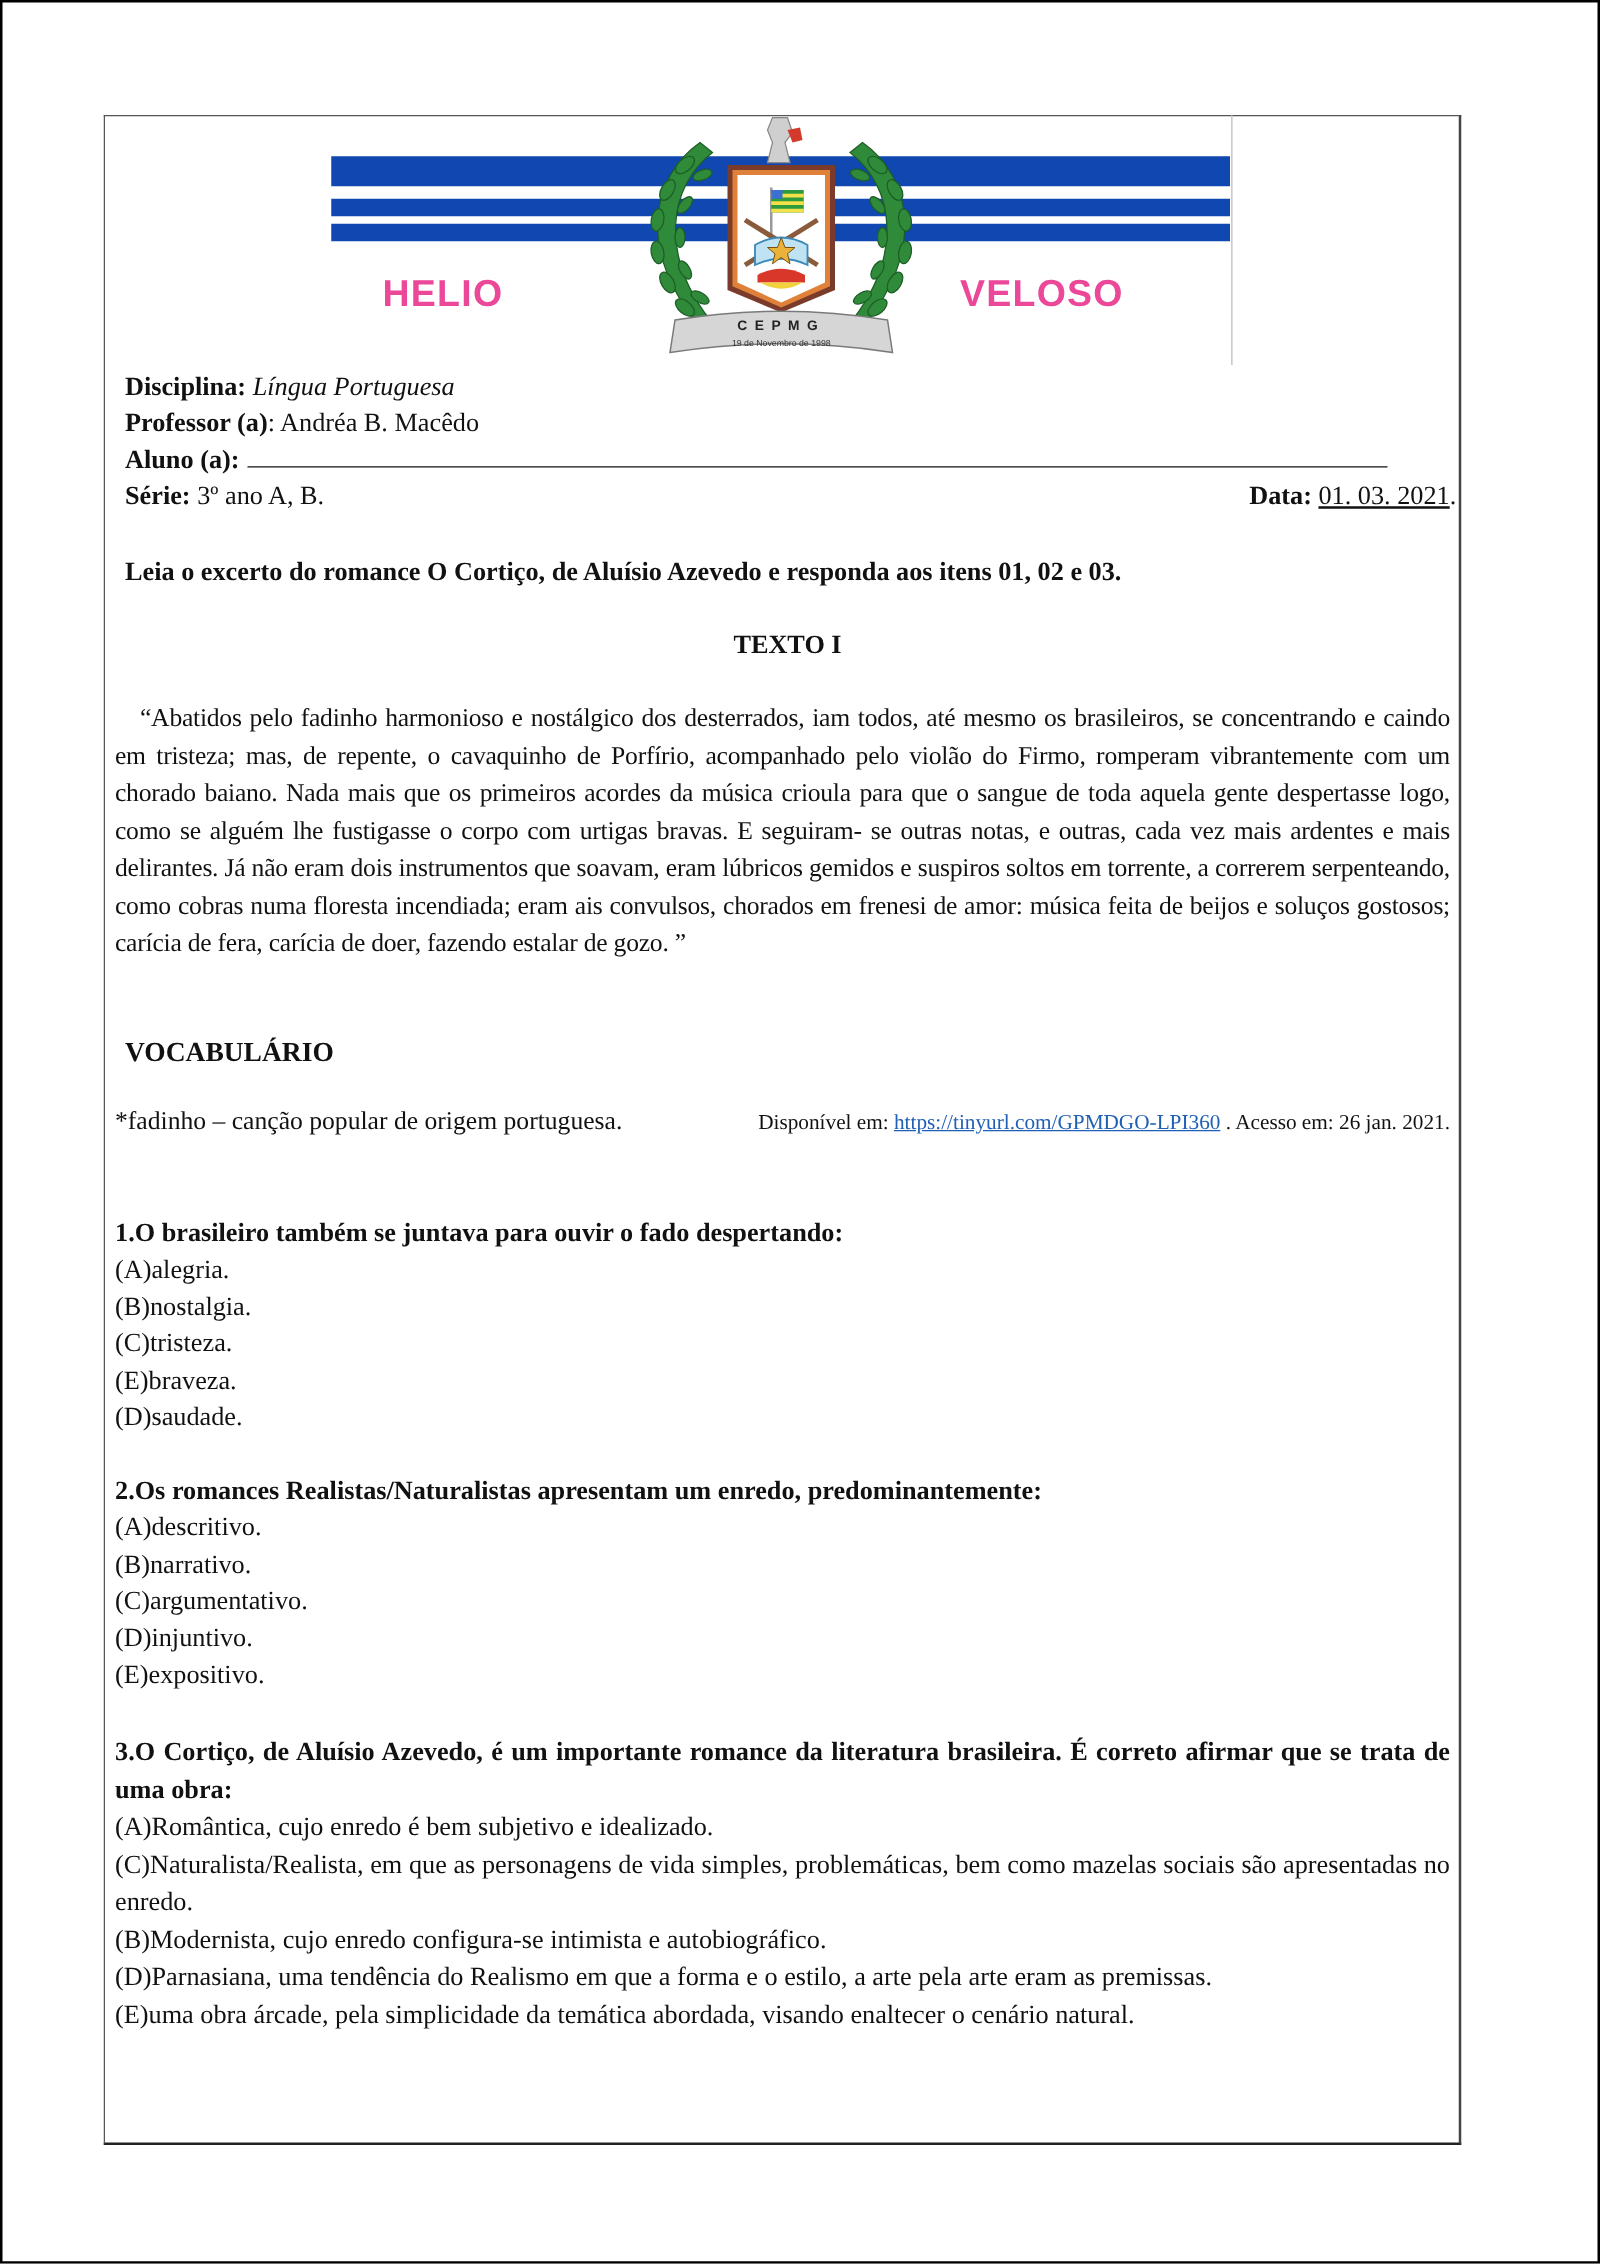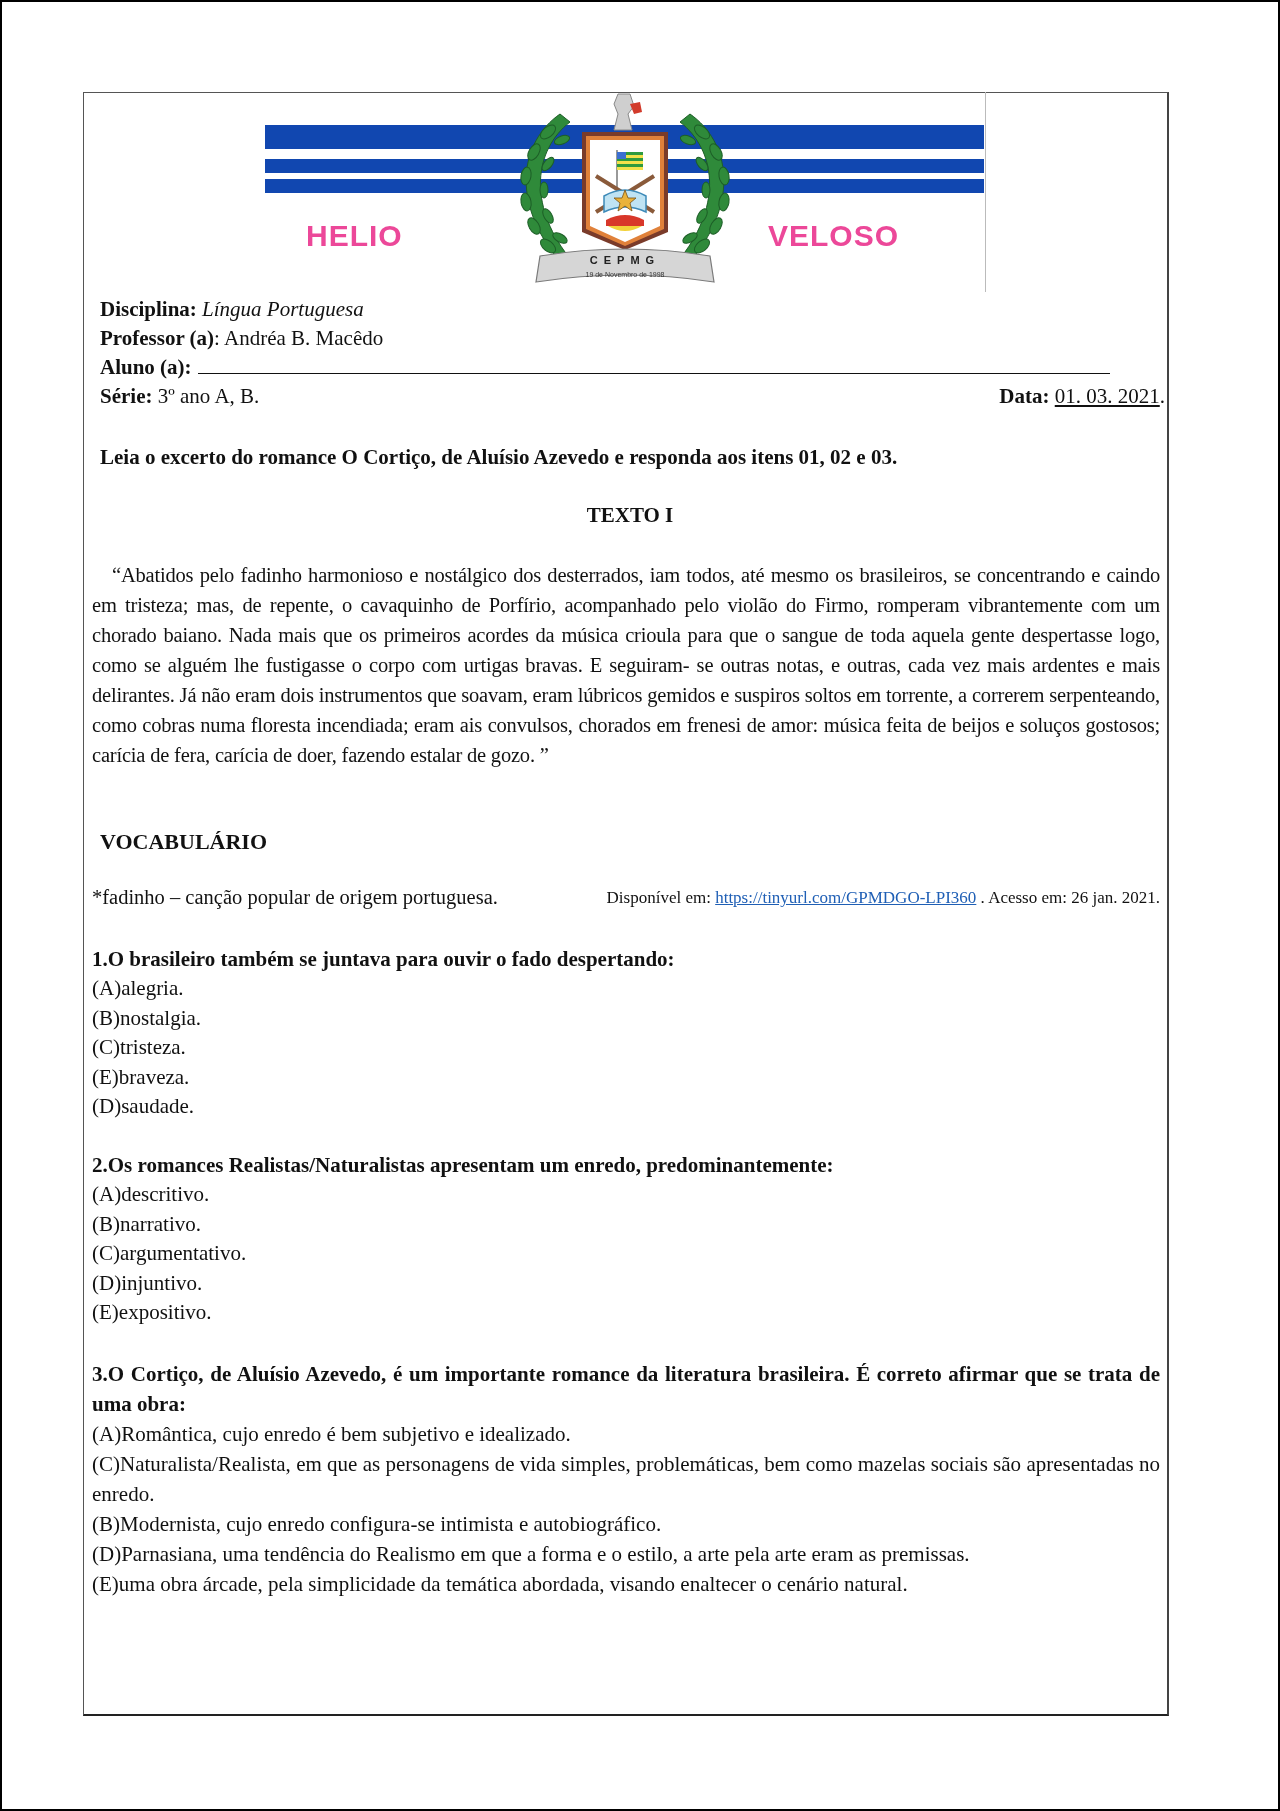--- a/index.html
+++ b/index.html
@@ -53,21 +53,21 @@
     .excerpt {
       position: absolute; left: 92px; width: 1068px; top: 560px;
       font-size: 20.5px; line-height: 30px; text-align: justify;
       text-indent: 20px; letter-spacing: -0.2px;
     }
     .vocab-title { position: absolute; left: 100px; top: 829px; font-size: 22px; font-weight: bold; }
     .vocab-item { position: absolute; left: 92px; top: 858px; font-size: 20.5px; margin-top: 28px; }
     .source { position: absolute; right: 120px; top: 888px; font-size: 17px; }
     .source a { color: #1f5fb5; text-decoration: underline; }
 
-    .q { position: absolute; left: 92px; width: 1068px; font-size: 21px; }
+    .q { position: absolute; left: 92px; width: 1068px; font-size: 21px; margin-top: 27px; }
     .q .stem { font-weight: bold; line-height: 30px; text-align: justify; }
     .q .opt { line-height: 29.5px; }
     .q1 { top: 944px; }
     .q2 { top: 1150px; }
     .q3 { top: 1359px; }
     .q3 .stem { line-height: 30px; }
     .q3 .opt { text-align: justify; line-height: 30px; }
   </style>
 </head>
 <body>

